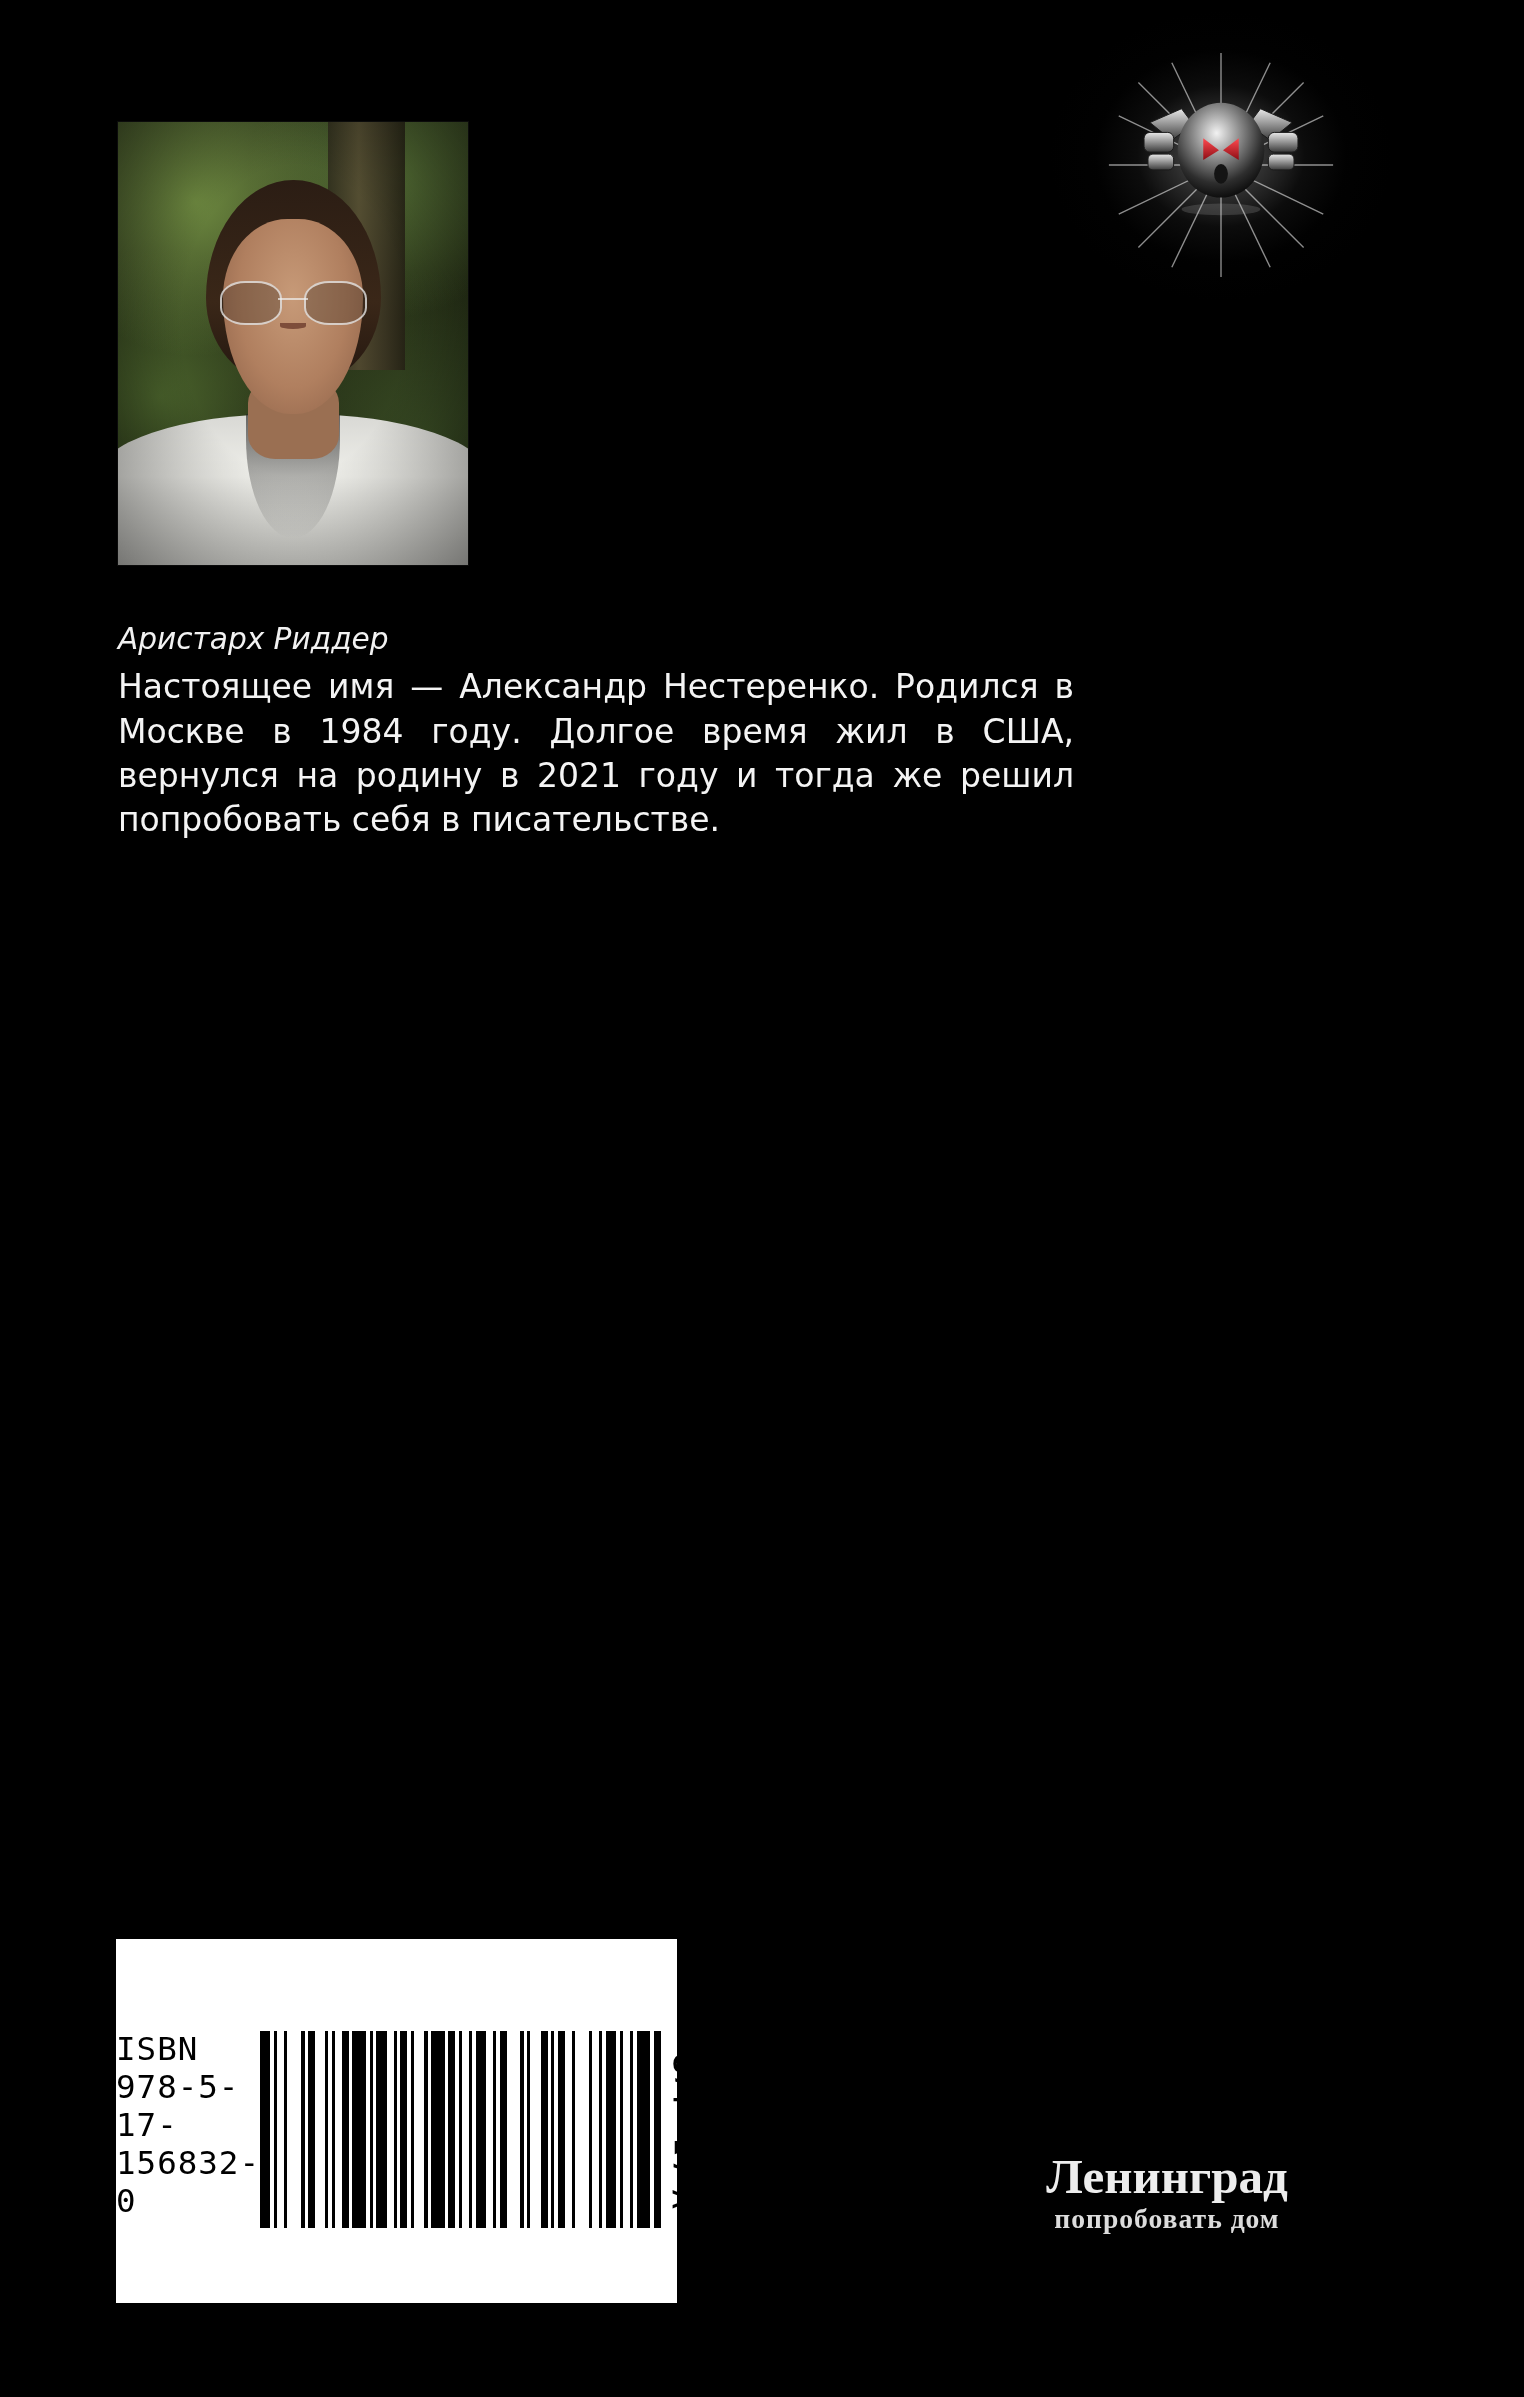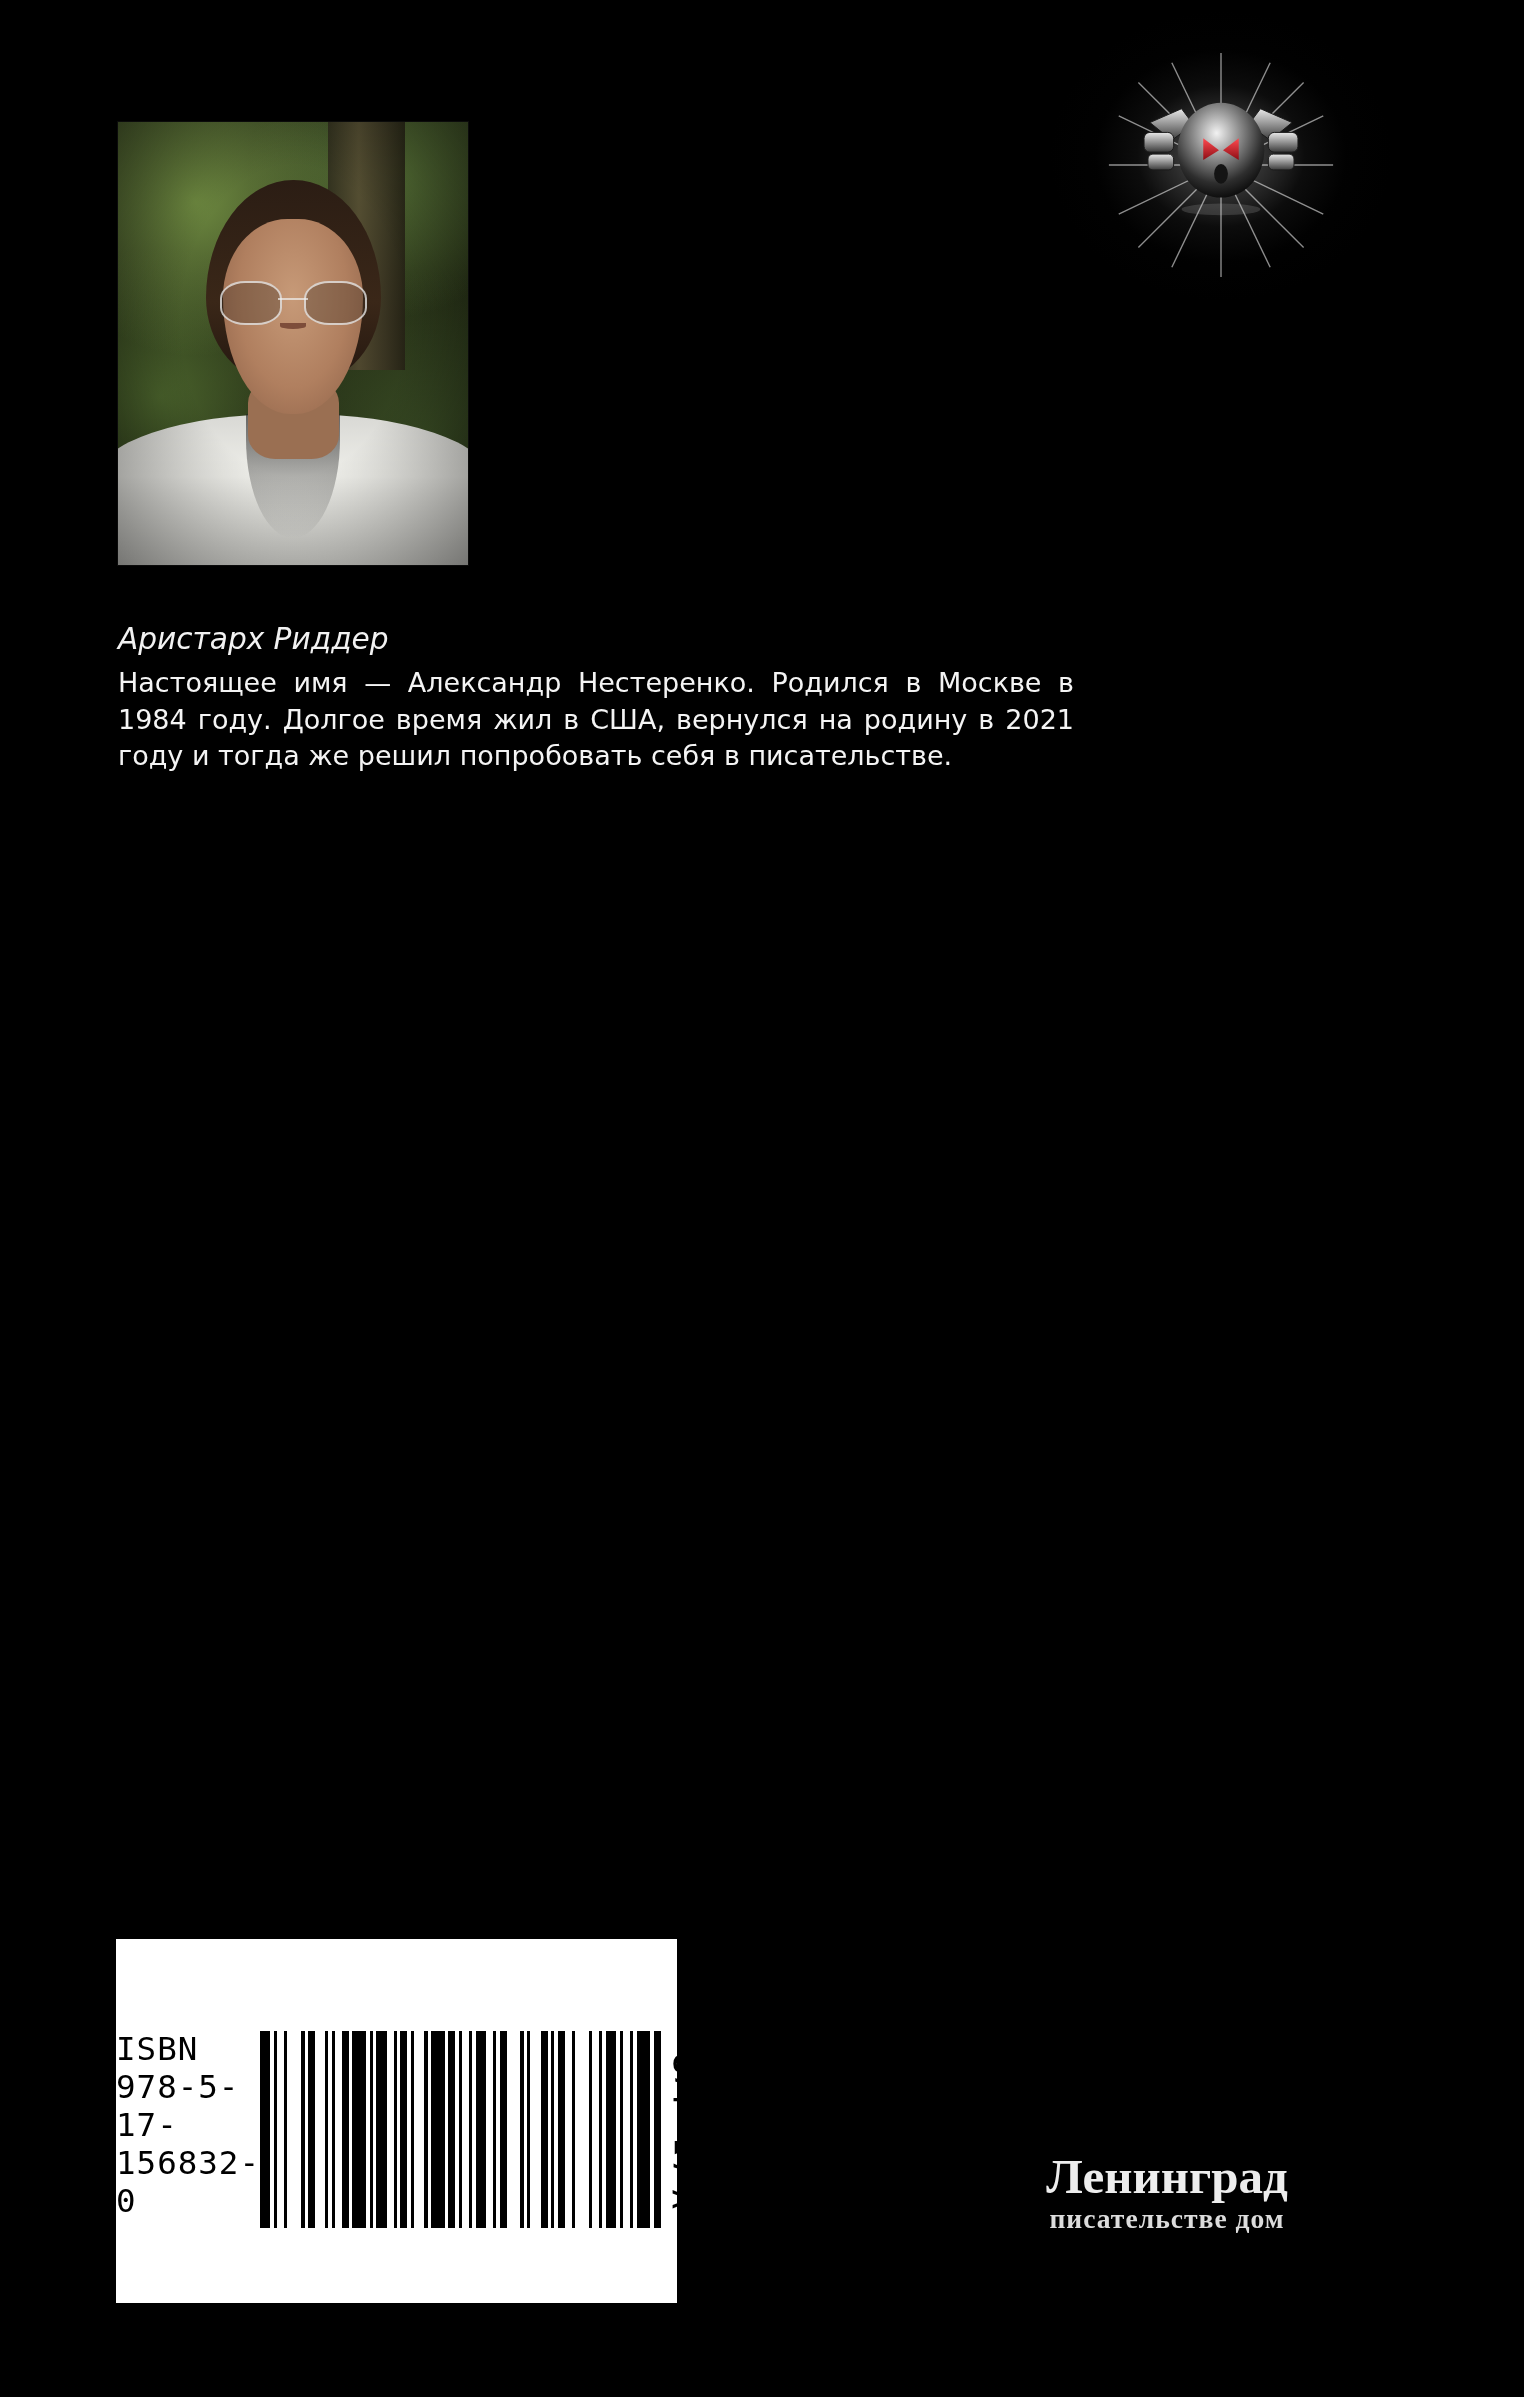--- a/index.html
+++ b/index.html
@@ -143,21 +143,21 @@
   }
   .author-name {
     font-style: italic;
     font-size: 29.6px;
     line-height: 1.2;
     margin-bottom: 7.9px;
     color: #f2f2f2;
     margin-top: 11px;
   }
   .author-bio {
-    font-size: 27px;
+    font-size: 33px;
     line-height: 1.34;
     text-align: justify;
     color: #f4f4f4;
   }
 
   
   .barcode-box {
     position: absolute;
     left: 116px;
     top: 1939px;
@@ -381,15 +381,15 @@
       <span style="width: 13.8px;"></span>
       <span style="width: 3.4px; background: transparent;"></span>
       <span style="width: 6.9px;"></span>
       <span style="width: 10.3px; background: transparent;"></span>
     </div>
   <div class="ean-text">9 785171 568320 &gt;</div>
 </div>
 
 <div class="publisher">
   <div class="publisher-name">Ленинград</div>
-  <div class="publisher-sub">писательстве дом</div>
+  <div class="publisher-sub">попробовать дом</div>
 </div>
 
 
 </body></html>

